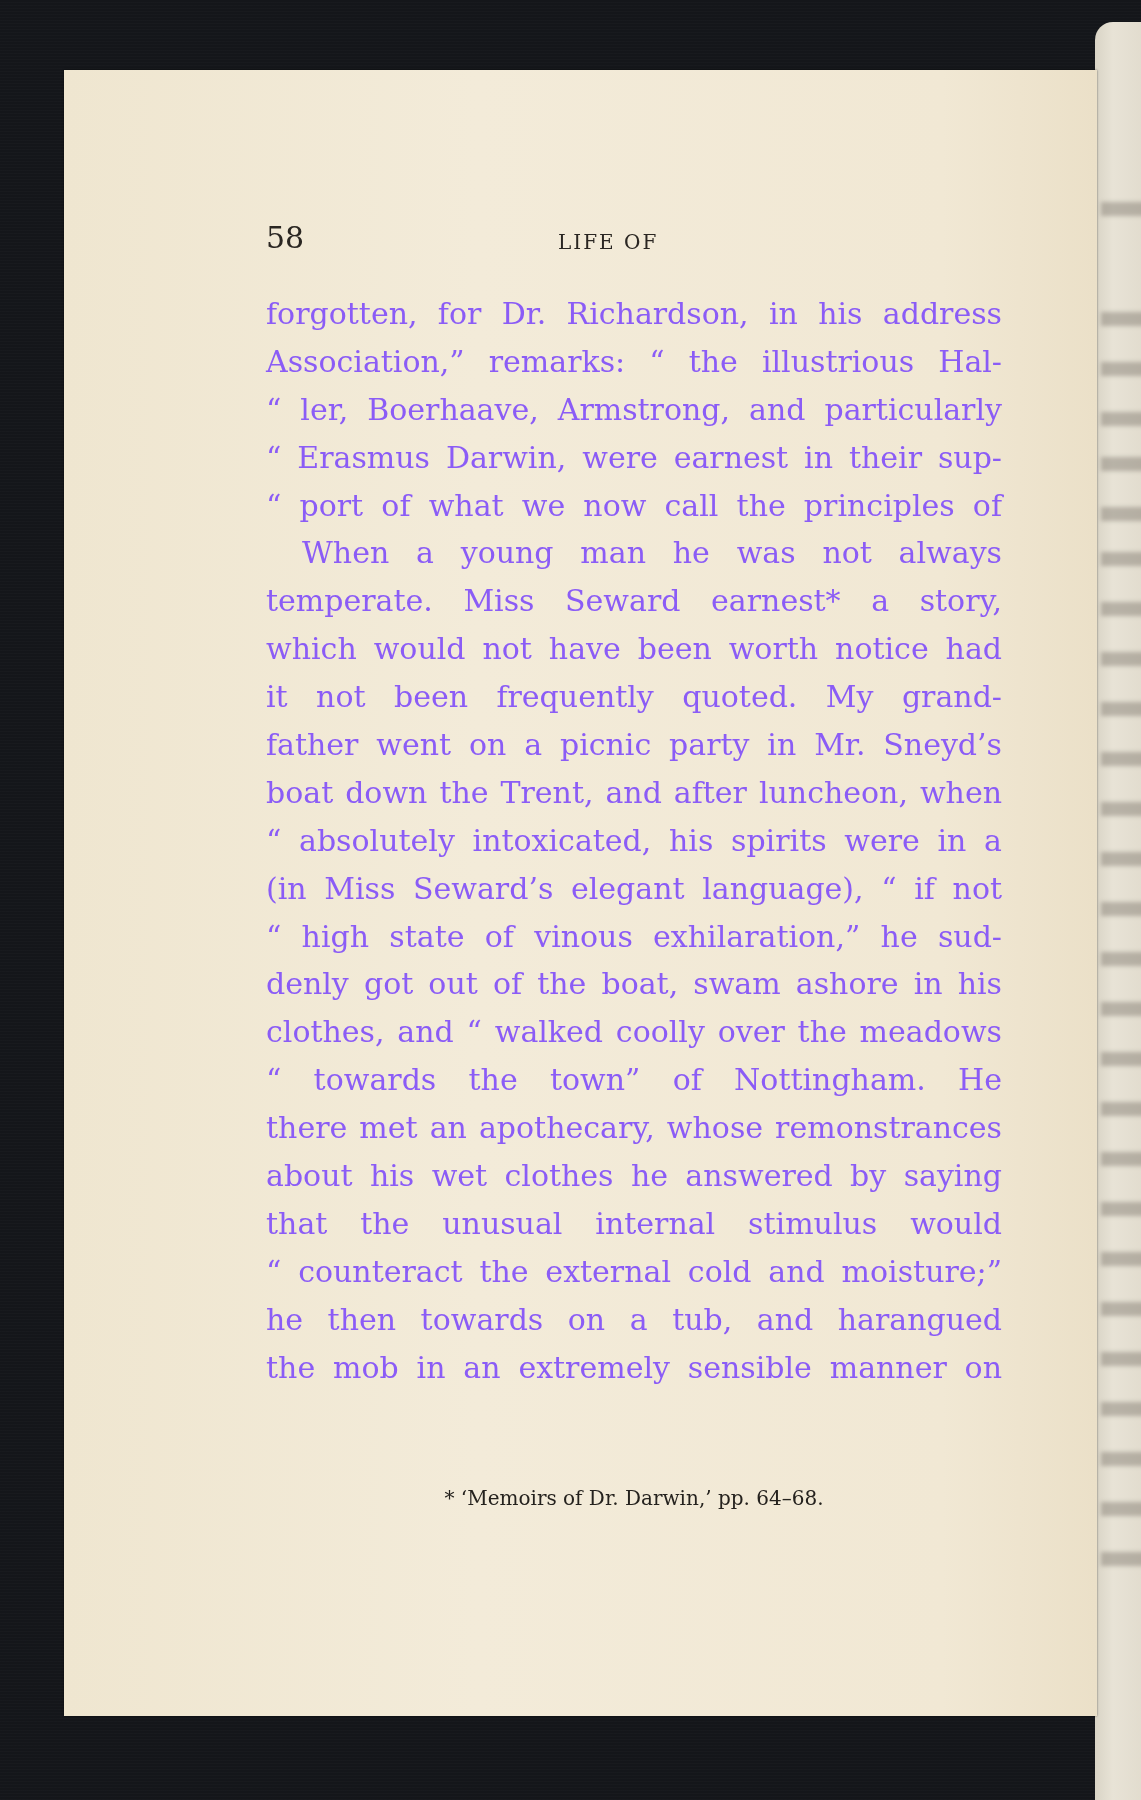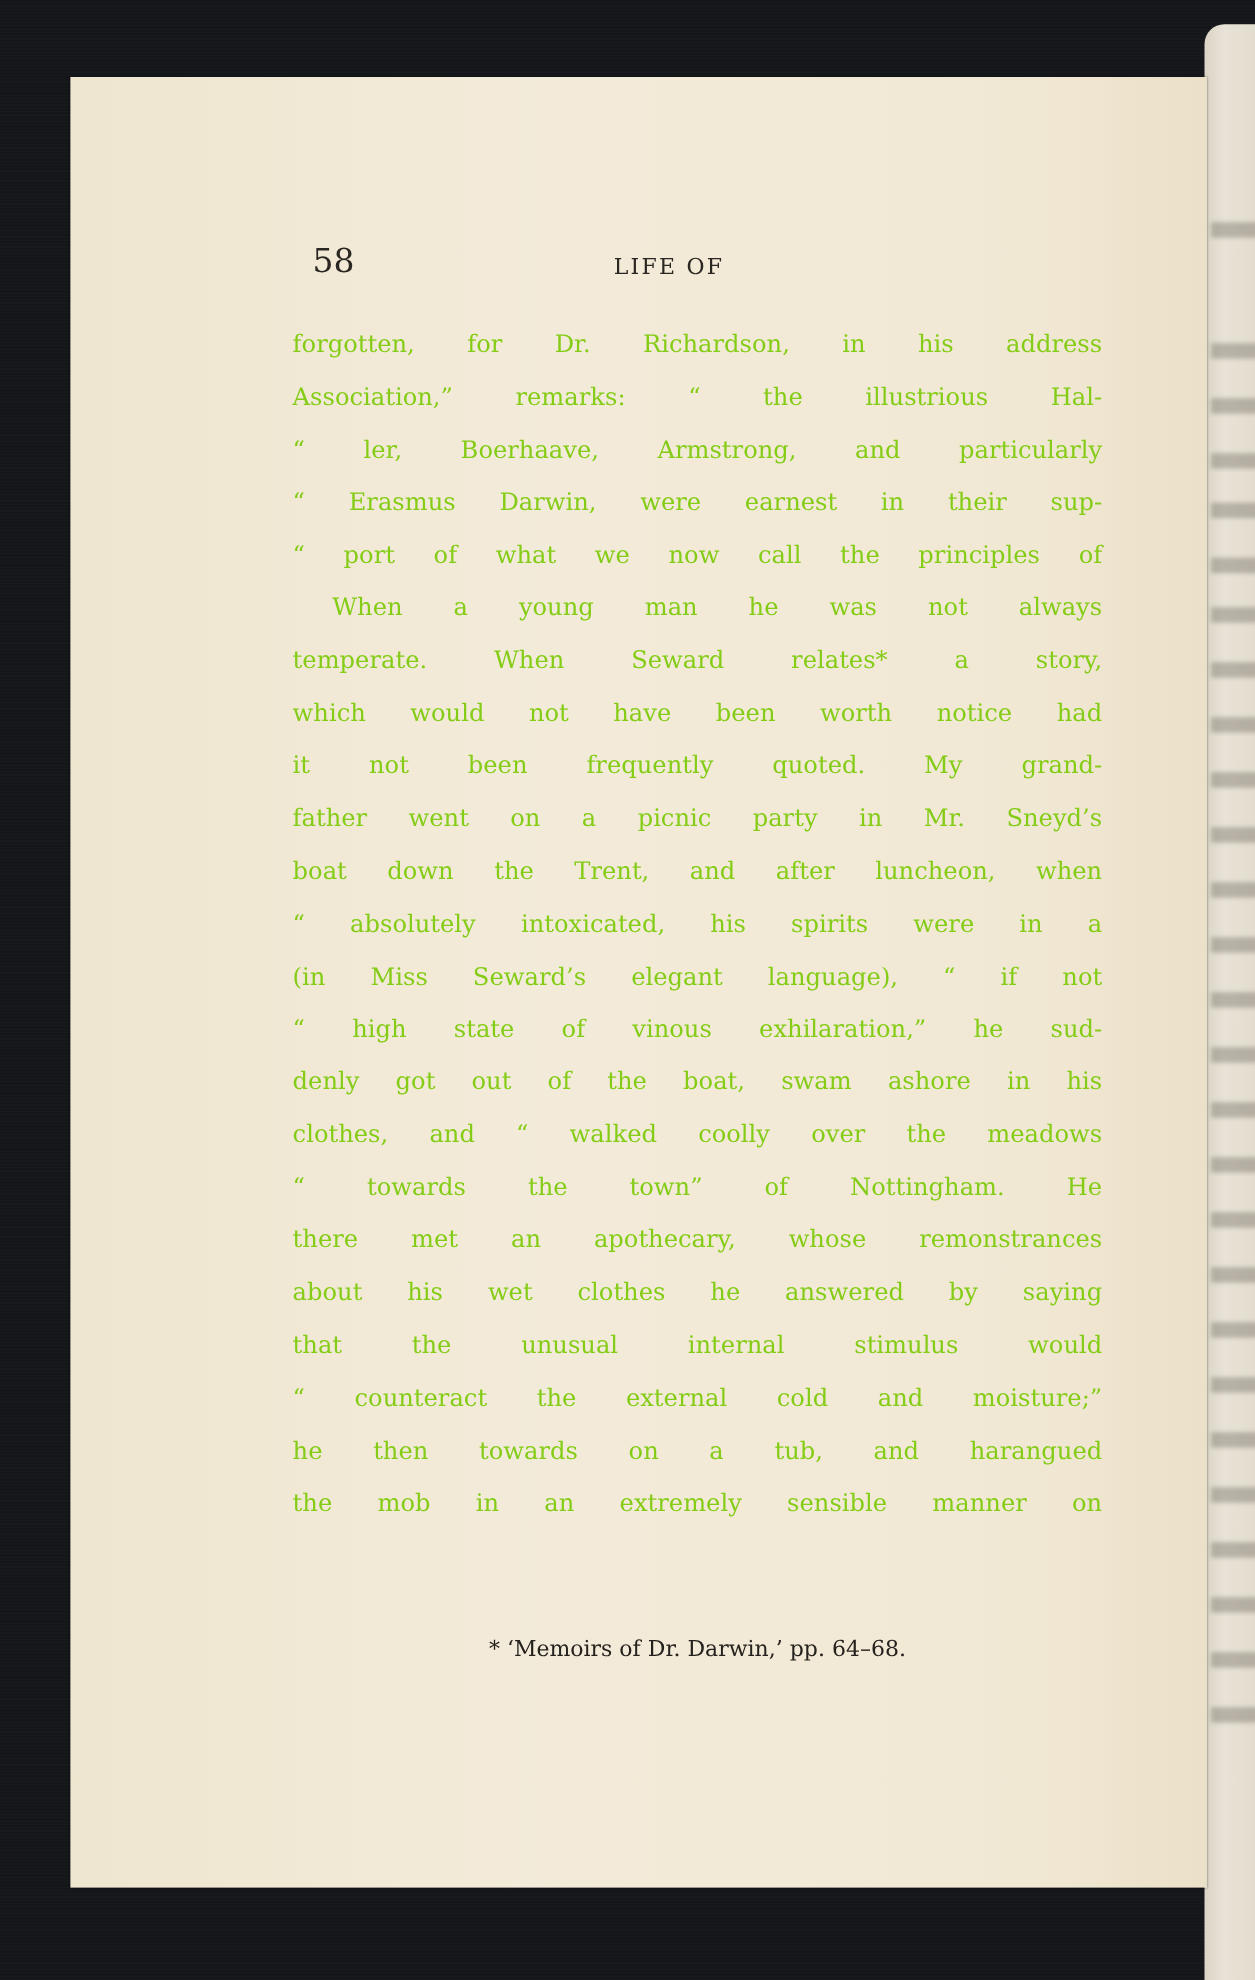--- a/index.html
+++ b/index.html
@@ -20,26 +20,26 @@
     overflow:hidden;
   }
   .next-page .ghost {
     position:absolute; left:6px; width:50px; height:14px;
     background: rgba(60,55,45,0.28); filter: blur(2px);
   }
   .header {
     position:absolute; left:266px; top:220px; width:734px; height:40px;
     font-family:"DejaVu Serif", serif; color:#2a2622;
   }
-  .page-num { position:absolute; left:18px; top:0; font-size:30px; }
+  .page-num { position:absolute; left:0; top:0; font-size:30px; }
   .running-title { position:absolute; left:292px; top:10px; font-size:20px; letter-spacing:2px; }
   .body-text {
     position:absolute; left:266px; top:290px; width:736px;
-    font-family:"DejaVu Serif", serif; font-size:22px; line-height:47.9px;
-    color:#84cc16;
+    font-family:"DejaVu Serif", serif; font-size:30px; line-height:47.9px;
+    color:#8b5cf6;
   }
   .line { display:block; white-space:nowrap; text-align:justify; text-align-last:justify; height:47.9px; }
   .line.last { text-align-last:left; }
   .line.indent { padding-left:36px; }
   .footnote {
     position:absolute; left:266px; top:1486px; width:736px; text-align:center;
     font-family:"DejaVu Serif", serif; font-size:20px; color:#25221e;
   }
 </style>
 </head>
@@ -82,21 +82,21 @@
   <span class="running-title">LIFE OF</span>
 </div>
 
 <div class="body-text">
   <span class="line">forgotten, for Dr. Richardson, in his address</span>
   <span class="line">Association,” remarks: “ the illustrious Hal-</span>
   <span class="line">“ ler, Boerhaave, Armstrong, and particularly</span>
   <span class="line">“ Erasmus Darwin, were earnest in their sup-</span>
   <span class="line">“ port of what we now call the principles of</span>
   <span class="line indent">When a young man he was not always</span>
-  <span class="line">temperate. When Seward relates* a story,</span>
+  <span class="line">temperate. Miss Seward earnest* a story,</span>
   <span class="line">which would not have been worth notice had</span>
   <span class="line">it not been frequently quoted. My grand-</span>
   <span class="line">father went on a picnic party in Mr. Sneyd’s</span>
   <span class="line">boat down the Trent, and after luncheon, when</span>
   <span class="line">“ absolutely intoxicated, his spirits were in a</span>
   <span class="line">(in Miss Seward’s elegant language), “ if not</span>
   <span class="line">“ high state of vinous exhilaration,” he sud-</span>
   <span class="line">denly got out of the boat, swam ashore in his</span>
   <span class="line">clothes, and “ walked coolly over the meadows</span>
   <span class="line">“ towards the town” of Nottingham. He</span>

